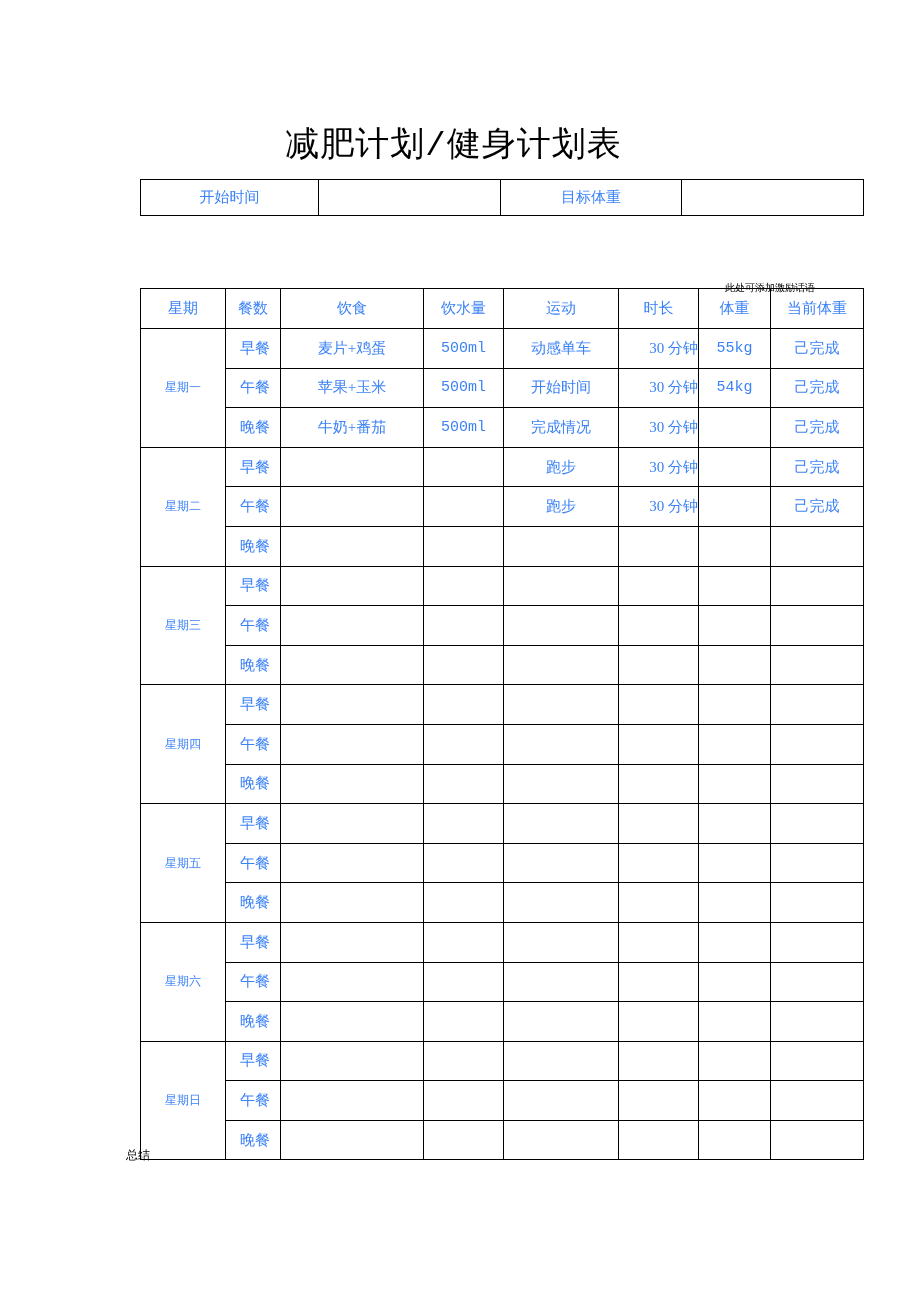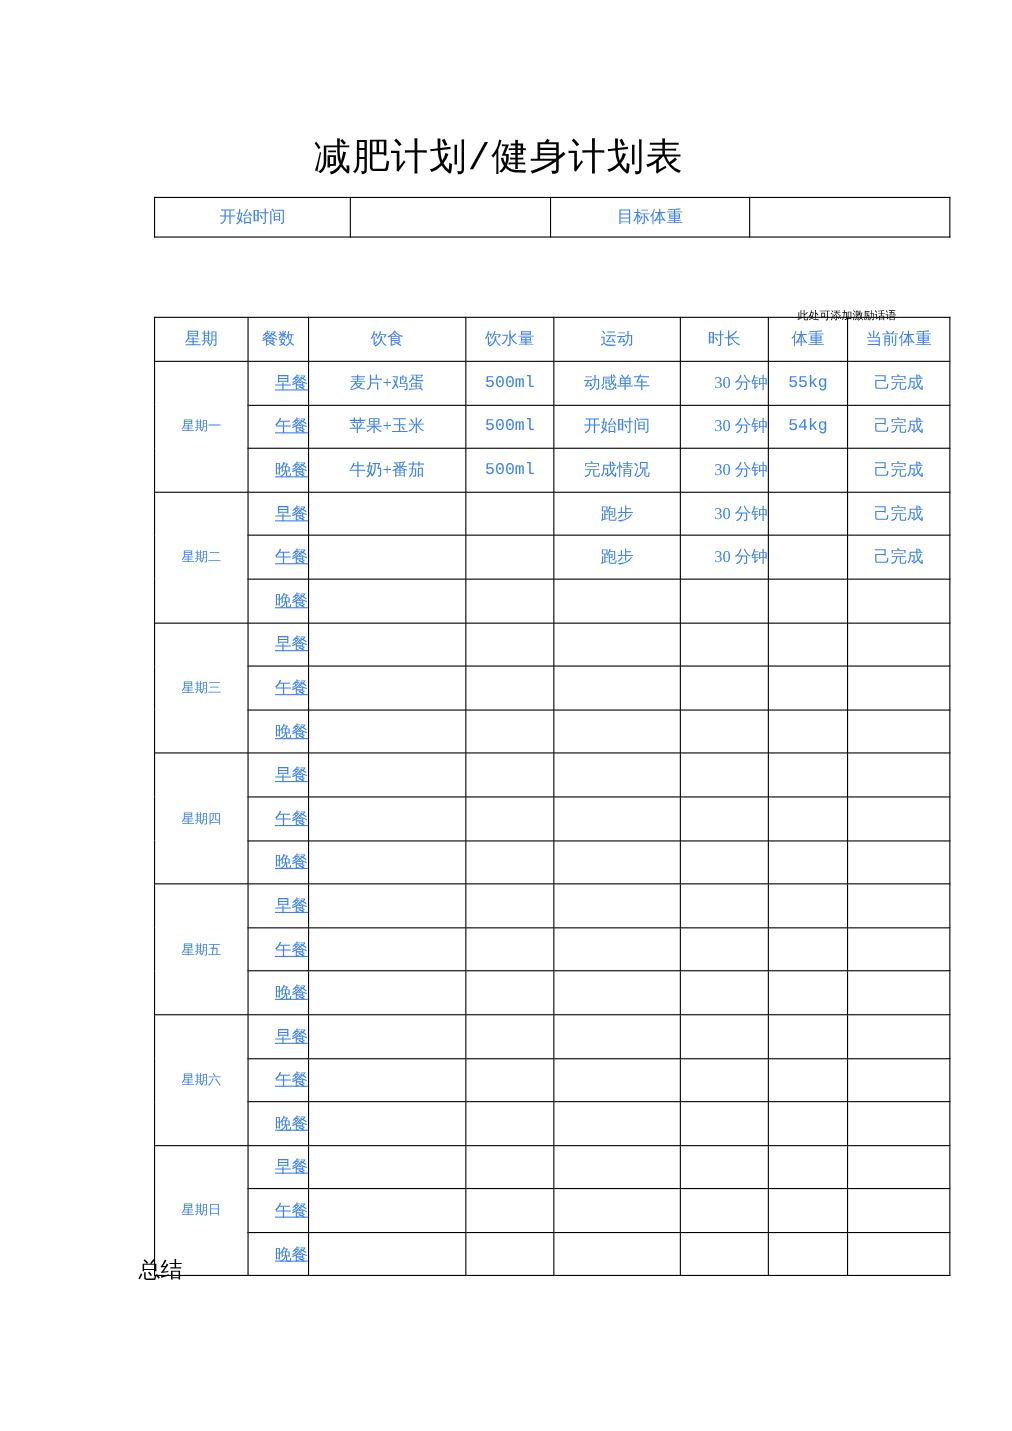--- a/index.html
+++ b/index.html
@@ -91,40 +91,39 @@
     height: 38.6px;
     font-size: 15px;
   }
   #plan-table td.head {
     height: 39px;
   }
   #plan-table td.day {
     font-size: 12px;
   }
   #plan-table td.meal {
-    text-align: right;
+    text-align: center;
     padding-left: 4px;
     font-size: 15px;
-    text-decoration: underline;
   }
   #plan-table td.left-al {
     text-align: right;
     padding-left: 3px;
   }
   .num {
     font-family: Liberation Mono, monospace;
     font-size: 14px;
   }
 
   
   .summary {
     position: absolute;
     left: 126px;
     top: 1143px;
-    font-size: 20px;
+    font-size: 12px;
     line-height: 24px;
     white-space: nowrap;
   }
 </style>
 </head>
 <body>
 
 <div class="page">
 
   <div class="doc-title">减肥计划/健身计划表</div>

